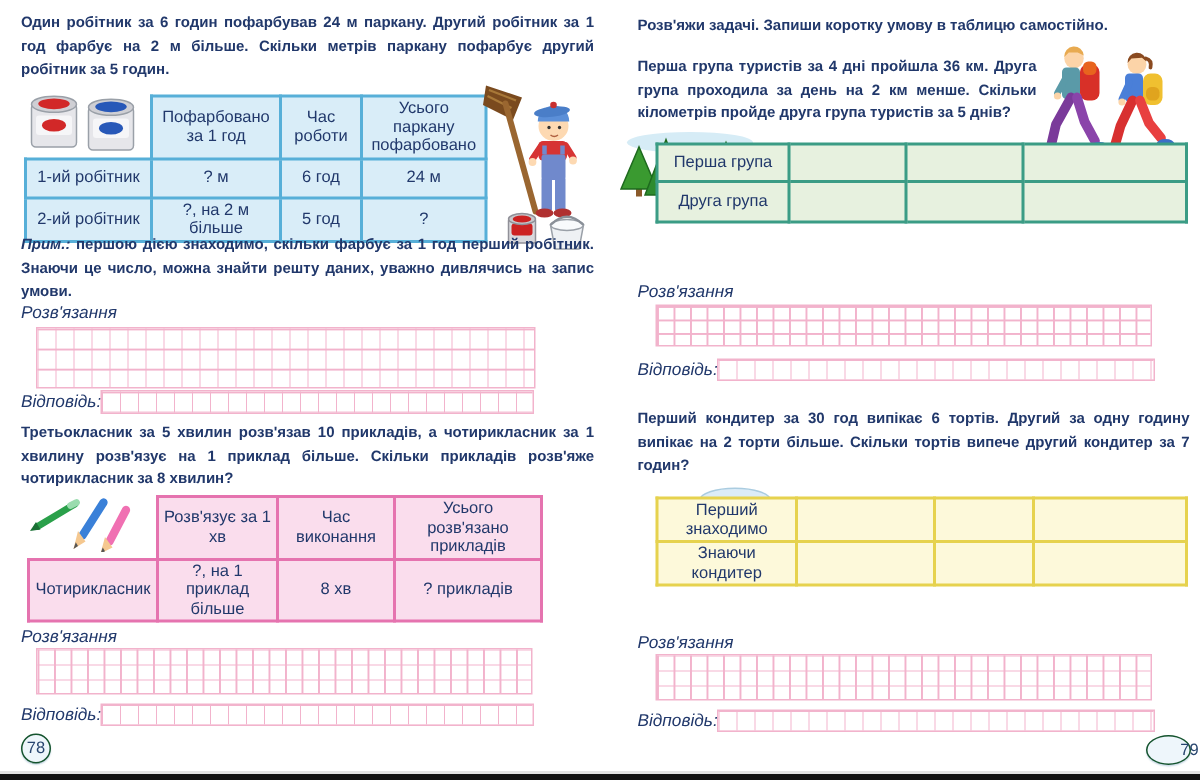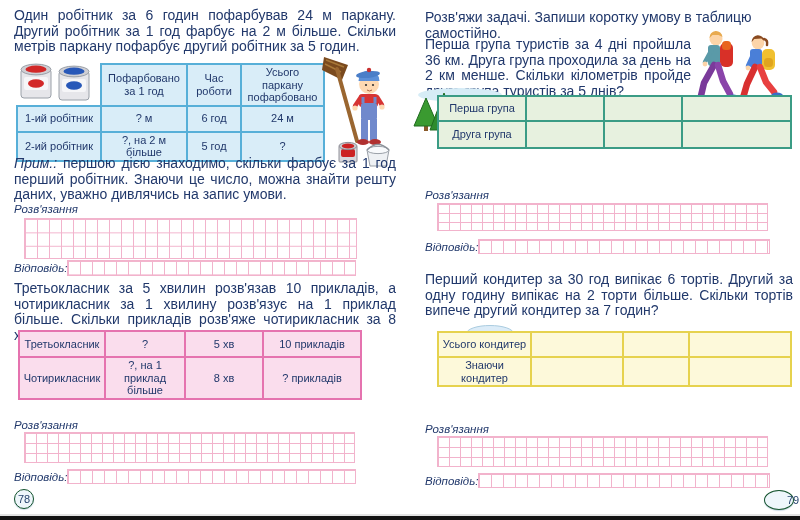--- a/index.html
+++ b/index.html
@@ -9,21 +9,21 @@
     --green-bd:#3b9c85; --green-bg:#e7f1df;
     --yellow-bd:#e6d24e; --yellow-bg:#fdf9da;
     --grid-ln:#f2b3cc;
   }
   *{margin:0;padding:0;box-sizing:border-box;}
   html,body{background:#fff;}
   .sheet{
     position:relative;width:800px;height:520px;background:#fff;overflow:hidden;
     font-family:"Liberation Sans","DejaVu Sans",sans-serif;color:var(--text-navy);
   }
-  .para{position:absolute;font-size:14px;line-height:15.5px;text-align:justify;text-align-last:left;}
+  .para{position:absolute;font-size:10px;line-height:15.5px;text-align:justify;text-align-last:left;font-weight:bold;}
   .ital{font-style:italic;}
   .sec-label{position:absolute;font-size:11.5px;font-style:italic;}
   
   .grid{
     position:absolute;border:1px solid var(--grid-ln);
     background-image:linear-gradient(to right,var(--grid-ln) 1px,transparent 1px),
                      linear-gradient(to bottom,var(--grid-ln) 1px,transparent 1px);
   }
   .cell12{background-size:12px 13.4px;}
   .cell11{background-size:11px 10px;}
@@ -154,25 +154,25 @@
     </svg>
 
     <table class="ctable pink" style="left:18px;top:330px;width:342px;">
       <colgroup>
           <col style="width:86px">
           <col style="width:80px">
           <col style="width:78px">
           <col style="width:98px">
         </colgroup>
       <tbody>
-      <tr style="height:26px;">
-        <td>Третьокласник</td>
-        <td>?</td>
-        <td>5 хв</td>
-        <td>10 прикладів</td>
+          <tr style="height:36px;">
+        <th class="ghost"></th>
+        <th>Розв'язує за 1 хв</th>
+        <th>Час виконання</th>
+        <th>Усього розв'язано прикладів</th>
       </tr>
       <tr style="height:34px;">
         <td>Чотирикласник</td>
         <td>?, на 1 приклад більше</td>
         <td>8 хв</td>
         <td>? прикладів</td>
       </tr>
     </tbody>
       </table>
 
@@ -277,21 +277,21 @@
 
     <table class="ctable yellow" style="left:437px;top:331px;width:353px;">
       <colgroup>
           <col style="width:93px">
           <col style="width:92px">
           <col style="width:66px">
           <col style="width:102px">
         </colgroup>
       <tbody>
       <tr style="height:25px;">
-        <td>Усього кондитер</td>
+        <td>Перший знаходимо</td>
         <td></td>
         <td></td>
         <td></td>
       </tr>
       <tr style="height:25px;">
         <td>Знаючи кондитер</td>
         <td></td>
         <td></td>
         <td></td>
       </tr>

